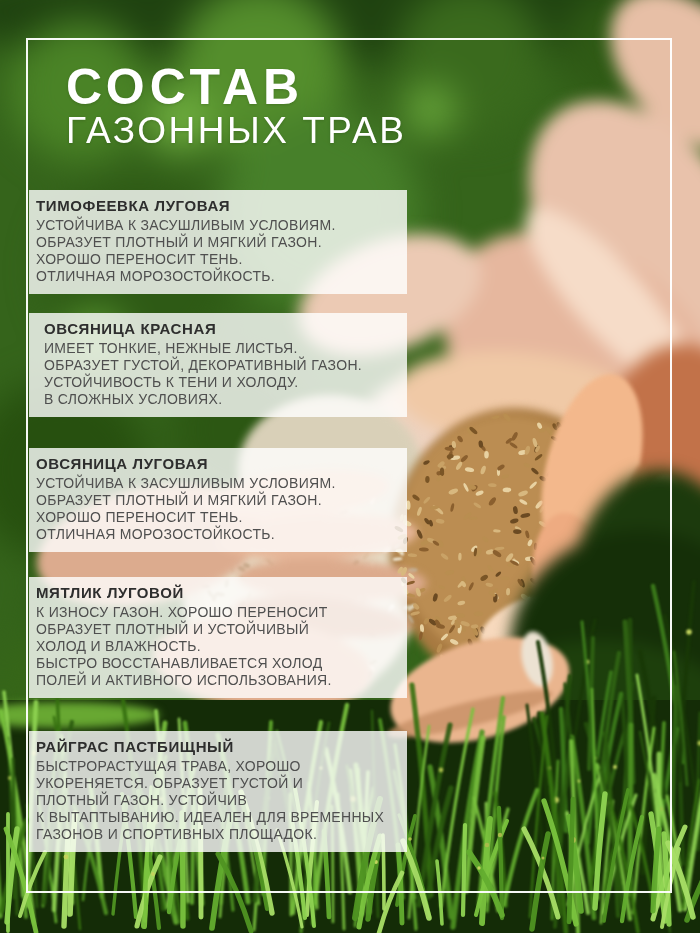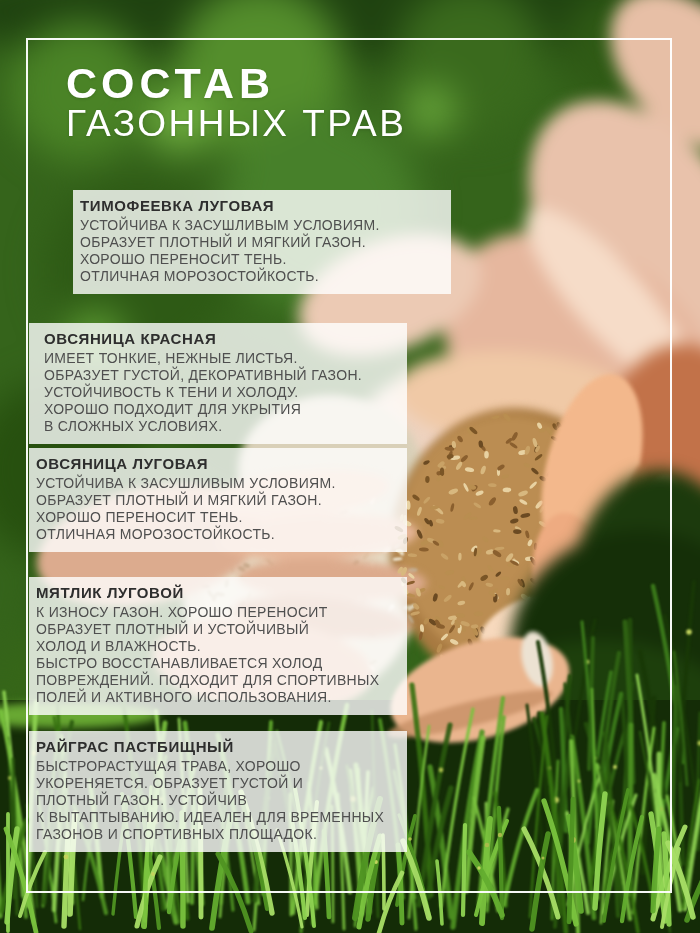--- a/index.html
+++ b/index.html
@@ -13,21 +13,21 @@
   .blur4{filter:blur(4px);}
   .blur2{filter:blur(2px);}
   .blur1{filter:blur(1px);}
   .frame{
     position:absolute;left:26px;top:38px;width:646px;height:855px;
     box-sizing:border-box;border:2px solid var(--frame-color,rgba(255,255,255,.96));
     pointer-events:none;
   }
   .title-block{position:absolute;left:66px;top:62px;color:var(--title-color,#fff);}
   .title-main{
-    font-size:43px;font-weight:700;letter-spacing:5px;line-height:1;
+    font-size:50px;font-weight:700;letter-spacing:5px;line-height:1;
     text-shadow:0 1px 3px rgba(0,0,0,.15);
   }
   .title-sub{
     font-size:37px;font-weight:400;letter-spacing:2.5px;line-height:1;
     text-shadow:0 1px 3px rgba(0,0,0,.15);
   }
   .box{
     position:absolute;left:29px;width:378px;box-sizing:border-box;
     background:var(--panel-bg,rgba(255,255,255,.8));
     padding:7px 10px 9px 7px;
@@ -831,49 +831,47 @@
   </svg>
 
   <div class="frame"></div>
 
   <header class="title-block">
     <div class="title-main">СОСТАВ</div>
     <div class="title-sub">ГАЗОННЫХ ТРАВ</div>
   </header>
 
   <div id="sections">
-      <section class="box" style="top: 190px; margin-left: 44px;">
+      <section class="box" style="top: 190px;">
         <h3>ТИМОФЕЕВКА ЛУГОВАЯ</h3>
         <p>УСТОЙЧИВА К ЗАСУШЛИВЫМ УСЛОВИЯМ.</p>
         <p>ОБРАЗУЕТ ПЛОТНЫЙ И МЯГКИЙ ГАЗОН.</p>
         <p>ХОРОШО ПЕРЕНОСИТ ТЕНЬ.</p>
         <p>ОТЛИЧНАЯ МОРОЗОСТОЙКОСТЬ.</p>
       </section>
-      <section class="box" style="top: 323px; padding-left: 15px;">
+      <section class="box" style="top: 313px; padding-left: 15px;">
         <h3>ОВСЯНИЦА КРАСНАЯ</h3>
         <p>ИМЕЕТ ТОНКИЕ, НЕЖНЫЕ ЛИСТЬЯ.</p>
         <p>ОБРАЗУЕТ ГУСТОЙ, ДЕКОРАТИВНЫЙ ГАЗОН.</p>
         <p>УСТОЙЧИВОСТЬ К ТЕНИ И ХОЛОДУ.</p>
-        <p>ХОРОШО ПОДХОДИТ ДЛЯ УКРЫТИЯ</p>
         <p>В СЛОЖНЫХ УСЛОВИЯХ.</p>
       </section>
       <section class="box" style="top: 440px; margin-top: 8px;">
         <h3>ОВСЯНИЦА ЛУГОВАЯ</h3>
         <p>УСТОЙЧИВА К ЗАСУШЛИВЫМ УСЛОВИЯМ.</p>
         <p>ОБРАЗУЕТ ПЛОТНЫЙ И МЯГКИЙ ГАЗОН.</p>
         <p>ХОРОШО ПЕРЕНОСИТ ТЕНЬ.</p>
         <p>ОТЛИЧНАЯ МОРОЗОСТОЙКОСТЬ.</p>
       </section>
       <section class="box" style="top: 577px;">
         <h3>МЯТЛИК ЛУГОВОЙ</h3>
         <p>К ИЗНОСУ ГАЗОН. ХОРОШО ПЕРЕНОСИТ</p>
         <p>ОБРАЗУЕТ ПЛОТНЫЙ И УСТОЙЧИВЫЙ</p>
         <p>ХОЛОД И ВЛАЖНОСТЬ.</p>
         <p>БЫСТРО ВОССТАНАВЛИВАЕТСЯ ХОЛОД</p>
-        <p>ПОВРЕЖДЕНИЙ. ПОДХОДИТ ДЛЯ СПОРТИВНЫХ</p>
         <p>ПОЛЕЙ И АКТИВНОГО ИСПОЛЬЗОВАНИЯ.</p>
       </section>
       <section class="box" style="top: 731px;">
         <h3>РАЙГРАС ПАСТБИЩНЫЙ</h3>
         <p>БЫСТРОРАСТУЩАЯ ТРАВА, ХОРОШО</p>
         <p>УКОРЕНЯЕТСЯ. ОБРАЗУЕТ ГУСТОЙ И</p>
         <p>ПЛОТНЫЙ ГАЗОН. УСТОЙЧИВ</p>
         <p>К ВЫТАПТЫВАНИЮ. ИДЕАЛЕН ДЛЯ ВРЕМЕННЫХ</p>
         <p>ГАЗОНОВ И СПОРТИВНЫХ ПЛОЩАДОК.</p>
       </section>

